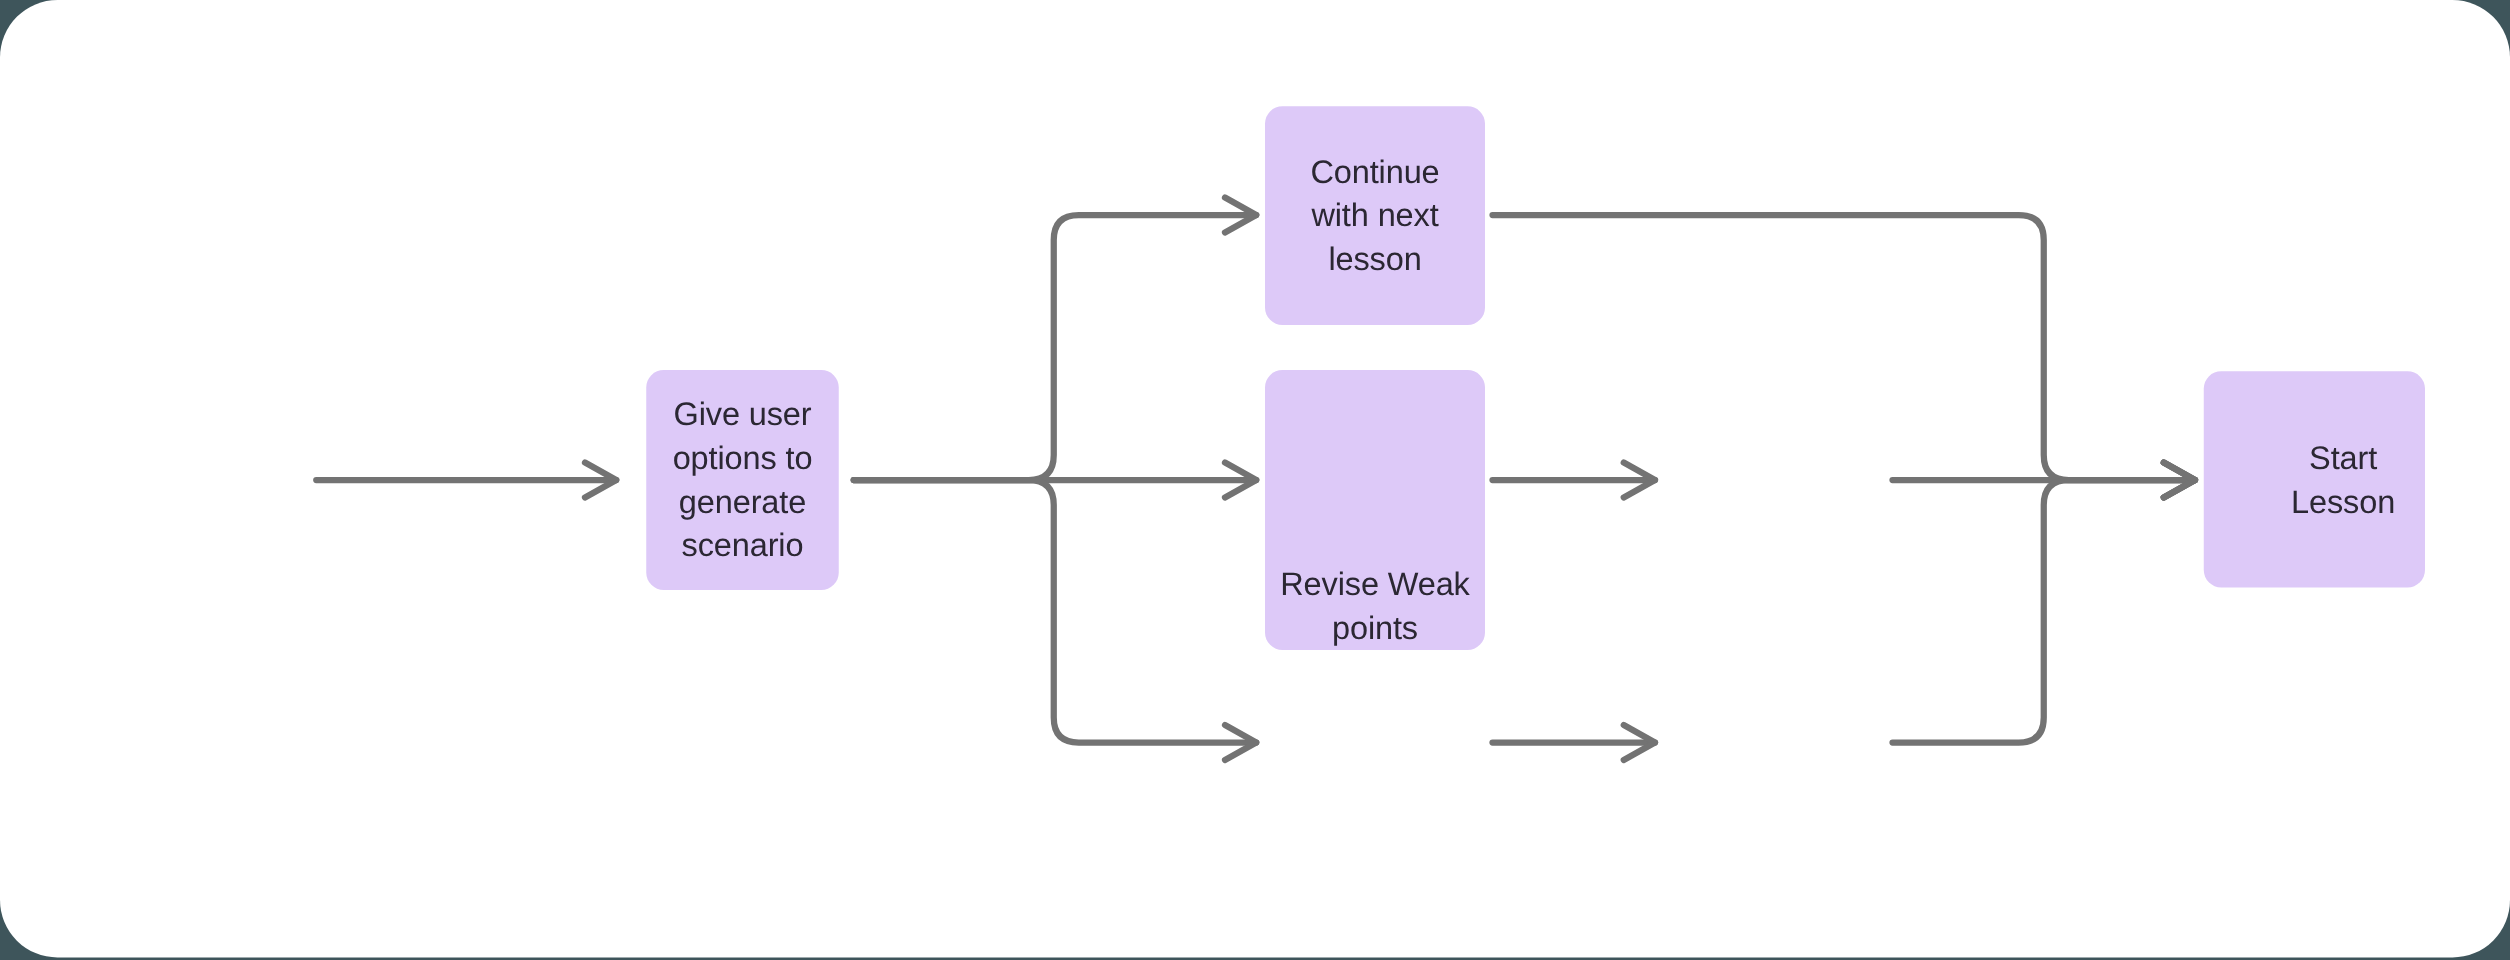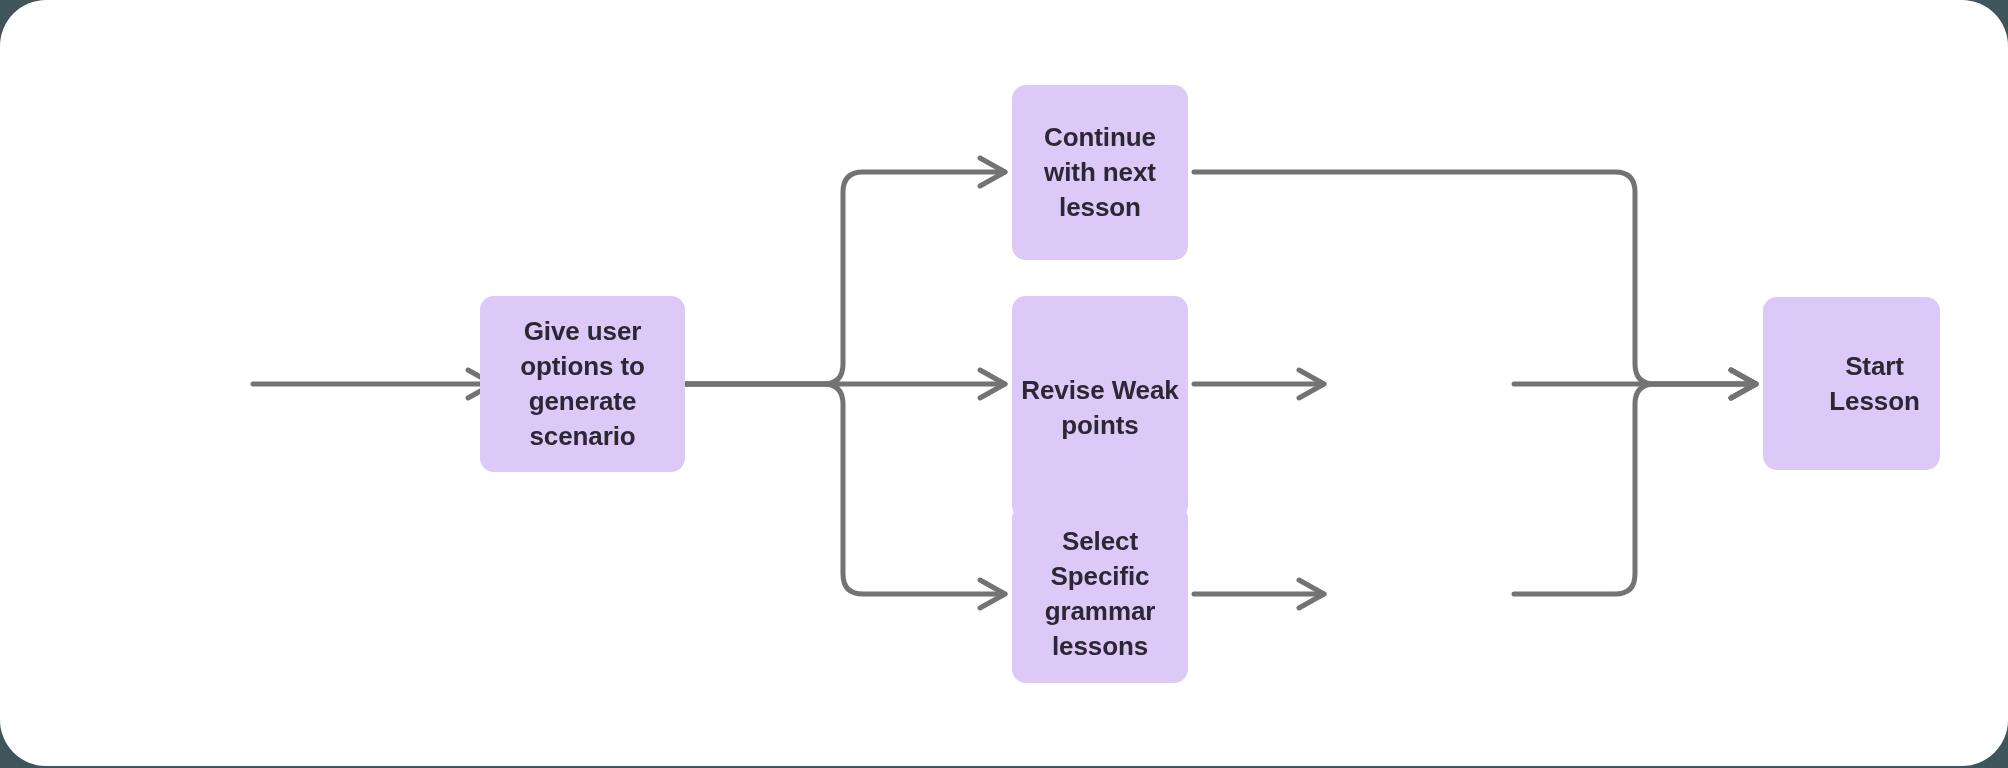--- a/index.html
+++ b/index.html
@@ -36,21 +36,21 @@
     align-items: center;
     justify-content: center;
     box-sizing: border-box;
     cursor: default;
   }
   .node-label {
     display: block;
     text-align: center;
     font-size: 26px;
     line-height: 35px;
-    font-weight: 700;
+    font-weight: 400;
     color: var(--text-color, #2b2733);
     letter-spacing: -0.1px;
   }
   
   [data-node="start"] .node-label               { max-width: 160px; }
   [data-node="give-options-scenario"] .node-label{ max-width: 140px; }
   [data-node="continue-next-lesson"] .node-label { max-width: 125px; }
   [data-node="revise-weak-points"] .node-label   { max-width: 160px; }
   [data-node="select-grammar-lessons"] .node-label{ max-width: 140px; }
   [data-node="specify-weak-points"] .node-label  { max-width: 142px; }
@@ -90,35 +90,32 @@
     <path class="edge-path" d="M 1194 384 L 1324 384" marker-end="url(#arrowhead)"></path>
 
     <path class="edge-path" d="M 1514 384 L 1756 384" marker-end="url(#arrowhead)"></path>
 
     <path class="edge-path" d="M 1194 594 L 1324 594" marker-end="url(#arrowhead)"></path>
 
     <path class="edge-path" d="M 1514 594 L 1615 594 Q 1635 594 1635 574 L 1635 404 Q 1635 384 1655 384 L 1756 384" marker-end="url(#arrowhead)"></path>
   </svg>
 
 
-  <div class="node" data-node="give-options-scenario" style="left: 480px; top: 296px; width: 205px; height: 176px;">
+  <div class="node" data-node="give-options-scenario" style="left: 517px; top: 296px; width: 154px; height: 176px;">
     <span class="node-label">Give user options to generate scenario</span>
   </div>
 
   <div class="node" data-node="continue-next-lesson" style="left: 1012px; top: 85px; width: 176px; height: 175px;">
     <span class="node-label">Continue with next lesson</span>
   </div>
 
-  <div class="node" data-node="revise-weak-points" style="left: 1012px; top: 296px; width: 176px; height: 224px;">
+  <div class="node" data-node="revise-weak-points" style="left: 1012px; top: 296px; width: 176px; height: 224px; align-items: flex-end;">
     <span class="node-label">Revise Weak points</span>
   </div>
 
-  <div class="node" data-node="select-grammar-lessons" style="left: 1012px; top: 505px; width: 176px; height: 178px;">
-    <span class="node-label">Select Specific grammar lessons</span>
-  </div>
 
 
 
   <div class="node" data-node="start-lesson" style="left: 1763px; top: 297px; width: 177px; height: 173px; padding-left: 46px;">
     <span class="node-label">Start Lesson</span>
   </div>
 
 </div>
 
 </body></html>

